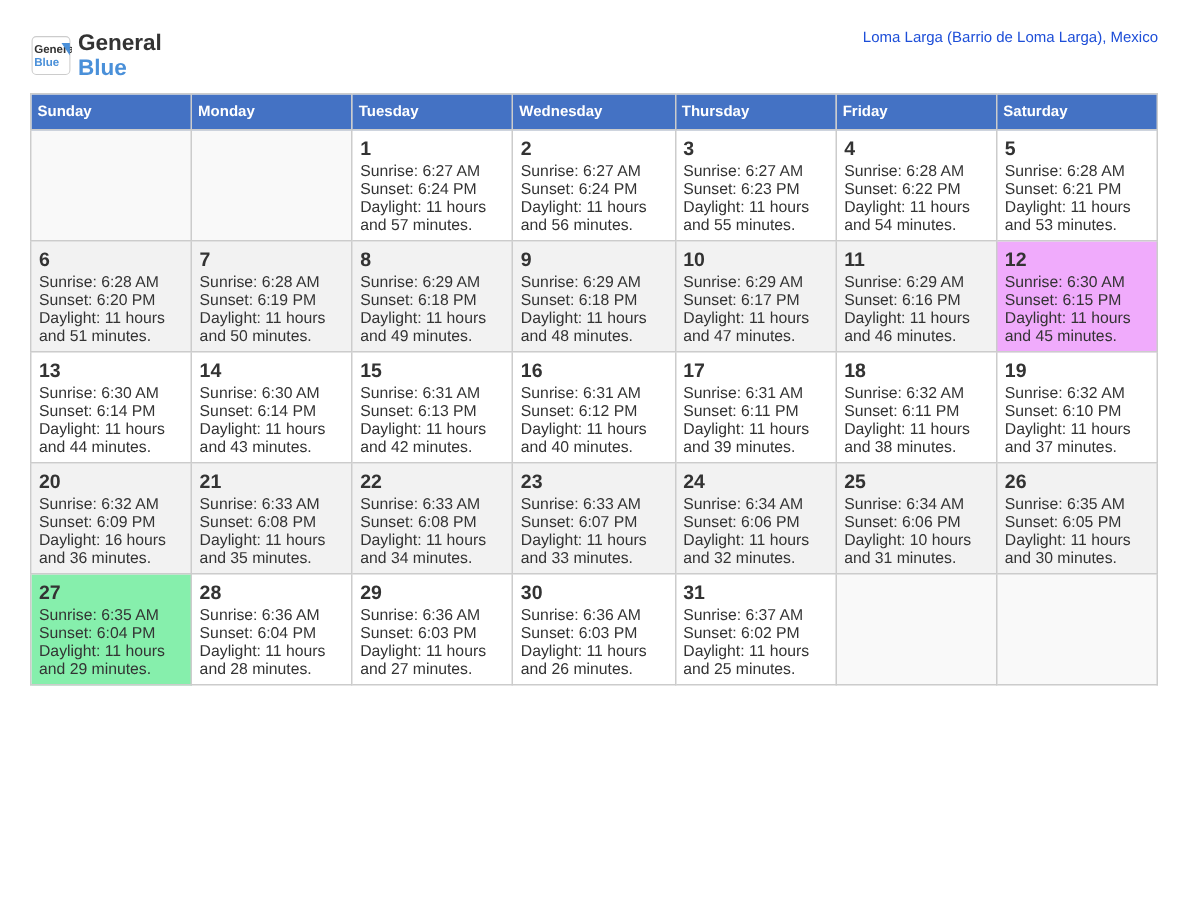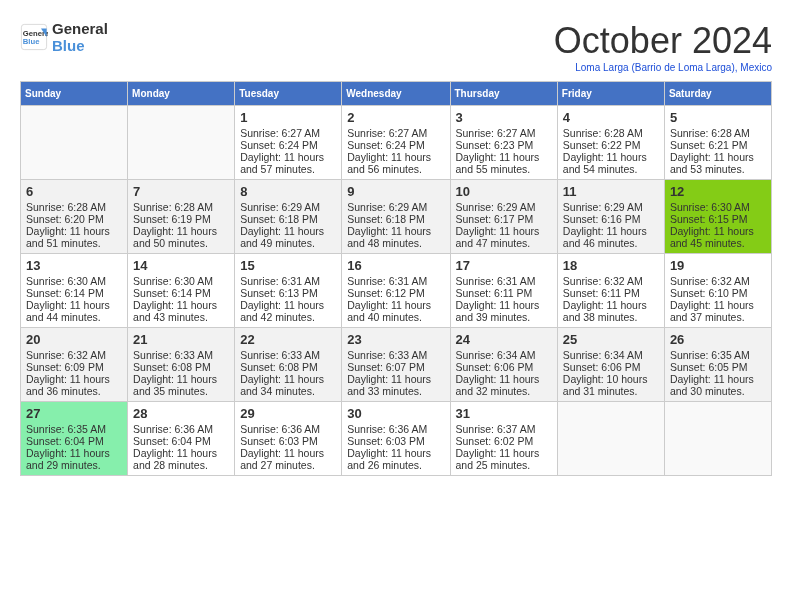--- a/index.html
+++ b/index.html
@@ -80,21 +80,20 @@
       <text x="4" y="18" font-size="11" font-weight="bold" fill="#333" font-family="Arial">General</text>
       <text x="4" y="30" font-size="11" font-weight="bold" fill="#4a90d9" font-family="Arial">Blue</text>
       <polygon points="30,8 38,8 38,20" fill="#4a90d9"></polygon>
     </svg>
     <div>
       <div style="font-size:15px;font-weight:bold;color:#333;">General</div>
       <div style="font-size:15px;font-weight:bold;color:#4a90d9;">Blue</div>
     </div>
   </div>
   <div class="title-block">
-    <div class="month-title">October 2024</div>
     <div class="subtitle">Loma Larga (Barrio de Loma Larga), Mexico</div>
   </div>
 </div>
 
 <table>
   <thead>
     <tr>
     <th>Sunday</th>
         <th>Monday</th>
         <th>Tuesday</th>
@@ -114,33 +113,33 @@
         <td style="background-color: rgb(255, 255, 255);"><span class="day-num">4</span><span>Sunrise: 6:28 AM</span><br><span>Sunset: 6:22 PM</span><br><span>Daylight: 11 hours and 54 minutes.</span></td>
         <td style="background-color: rgb(255, 255, 255);"><span class="day-num">5</span><span>Sunrise: 6:28 AM</span><br><span>Sunset: 6:21 PM</span><br><span>Daylight: 11 hours and 53 minutes.</span></td>
       </tr>
       <tr>
         <td style="background-color: rgb(242, 242, 242);"><span class="day-num">6</span><span>Sunrise: 6:28 AM</span><br><span>Sunset: 6:20 PM</span><br><span>Daylight: 11 hours and 51 minutes.</span></td>
         <td style="background-color: rgb(242, 242, 242);"><span class="day-num">7</span><span>Sunrise: 6:28 AM</span><br><span>Sunset: 6:19 PM</span><br><span>Daylight: 11 hours and 50 minutes.</span></td>
         <td style="background-color: rgb(242, 242, 242);"><span class="day-num">8</span><span>Sunrise: 6:29 AM</span><br><span>Sunset: 6:18 PM</span><br><span>Daylight: 11 hours and 49 minutes.</span></td>
         <td style="background-color: rgb(242, 242, 242);"><span class="day-num">9</span><span>Sunrise: 6:29 AM</span><br><span>Sunset: 6:18 PM</span><br><span>Daylight: 11 hours and 48 minutes.</span></td>
         <td style="background-color: rgb(242, 242, 242); margin-top: 16px;"><span class="day-num">10</span><span>Sunrise: 6:29 AM</span><br><span>Sunset: 6:17 PM</span><br><span>Daylight: 11 hours and 47 minutes.</span></td>
         <td style="background-color: rgb(242, 242, 242);"><span class="day-num">11</span><span>Sunrise: 6:29 AM</span><br><span>Sunset: 6:16 PM</span><br><span>Daylight: 11 hours and 46 minutes.</span></td>
-        <td style="background-color: #84cc16;"><span class="day-num">12</span><span>Sunrise: 6:30 AM</span><br><span>Sunset: 6:15 PM</span><br><span>Daylight: 11 hours and 45 minutes.</span></td>
+        <td style="background-color: #f0abfc;"><span class="day-num">12</span><span>Sunrise: 6:30 AM</span><br><span>Sunset: 6:15 PM</span><br><span>Daylight: 11 hours and 45 minutes.</span></td>
       </tr>
       <tr>
         <td style="background-color: rgb(255, 255, 255);"><span class="day-num">13</span><span>Sunrise: 6:30 AM</span><br><span>Sunset: 6:14 PM</span><br><span>Daylight: 11 hours and 44 minutes.</span></td>
         <td style="background-color: rgb(255, 255, 255);"><span class="day-num">14</span><span>Sunrise: 6:30 AM</span><br><span>Sunset: 6:14 PM</span><br><span>Daylight: 11 hours and 43 minutes.</span></td>
         <td style="background-color: rgb(255, 255, 255);"><span class="day-num">15</span><span>Sunrise: 6:31 AM</span><br><span>Sunset: 6:13 PM</span><br><span>Daylight: 11 hours and 42 minutes.</span></td>
         <td style="background-color: rgb(255, 255, 255);"><span class="day-num">16</span><span>Sunrise: 6:31 AM</span><br><span>Sunset: 6:12 PM</span><br><span>Daylight: 11 hours and 40 minutes.</span></td>
         <td style="background-color: rgb(255, 255, 255);"><span class="day-num">17</span><span>Sunrise: 6:31 AM</span><br><span>Sunset: 6:11 PM</span><br><span>Daylight: 11 hours and 39 minutes.</span></td>
         <td style="background-color: rgb(255, 255, 255);"><span class="day-num">18</span><span>Sunrise: 6:32 AM</span><br><span>Sunset: 6:11 PM</span><br><span>Daylight: 11 hours and 38 minutes.</span></td>
         <td style="background-color: rgb(255, 255, 255);"><span class="day-num">19</span><span>Sunrise: 6:32 AM</span><br><span>Sunset: 6:10 PM</span><br><span>Daylight: 11 hours and 37 minutes.</span></td>
       </tr>
       <tr>
-        <td style="background-color: rgb(242, 242, 242);"><span class="day-num">20</span><span>Sunrise: 6:32 AM</span><br><span>Sunset: 6:09 PM</span><br><span>Daylight: 11 hours and 36 minutes.</span></td>
+        <td style="background-color: rgb(242, 242, 242);"><span class="day-num">20</span><span>Sunrise: 6:32 AM</span><br><span>Sunset: 6:09 PM</span><br><span>Daylight: 16 hours and 36 minutes.</span></td>
         <td style="background-color: rgb(242, 242, 242);"><span class="day-num">21</span><span>Sunrise: 6:33 AM</span><br><span>Sunset: 6:08 PM</span><br><span>Daylight: 11 hours and 35 minutes.</span></td>
         <td style="background-color: rgb(242, 242, 242);"><span class="day-num">22</span><span>Sunrise: 6:33 AM</span><br><span>Sunset: 6:08 PM</span><br><span>Daylight: 11 hours and 34 minutes.</span></td>
         <td style="background-color: rgb(242, 242, 242);"><span class="day-num">23</span><span>Sunrise: 6:33 AM</span><br><span>Sunset: 6:07 PM</span><br><span>Daylight: 11 hours and 33 minutes.</span></td>
         <td style="background-color: rgb(242, 242, 242);"><span class="day-num">24</span><span>Sunrise: 6:34 AM</span><br><span>Sunset: 6:06 PM</span><br><span>Daylight: 11 hours and 32 minutes.</span></td>
         <td style="background-color: rgb(242, 242, 242);"><span class="day-num">25</span><span>Sunrise: 6:34 AM</span><br><span>Sunset: 6:06 PM</span><br><span>Daylight: 10 hours and 31 minutes.</span></td>
         <td style="background-color: rgb(242, 242, 242);"><span class="day-num">26</span><span>Sunrise: 6:35 AM</span><br><span>Sunset: 6:05 PM</span><br><span>Daylight: 11 hours and 30 minutes.</span></td>
       </tr>
       <tr>
         <td style="background-color: #86efac;"><span class="day-num">27</span><span>Sunrise: 6:35 AM</span><br><span>Sunset: 6:04 PM</span><br><span>Daylight: 11 hours and 29 minutes.</span></td>
         <td style="background-color: rgb(255, 255, 255);"><span class="day-num">28</span><span>Sunrise: 6:36 AM</span><br><span>Sunset: 6:04 PM</span><br><span>Daylight: 11 hours and 28 minutes.</span></td>

